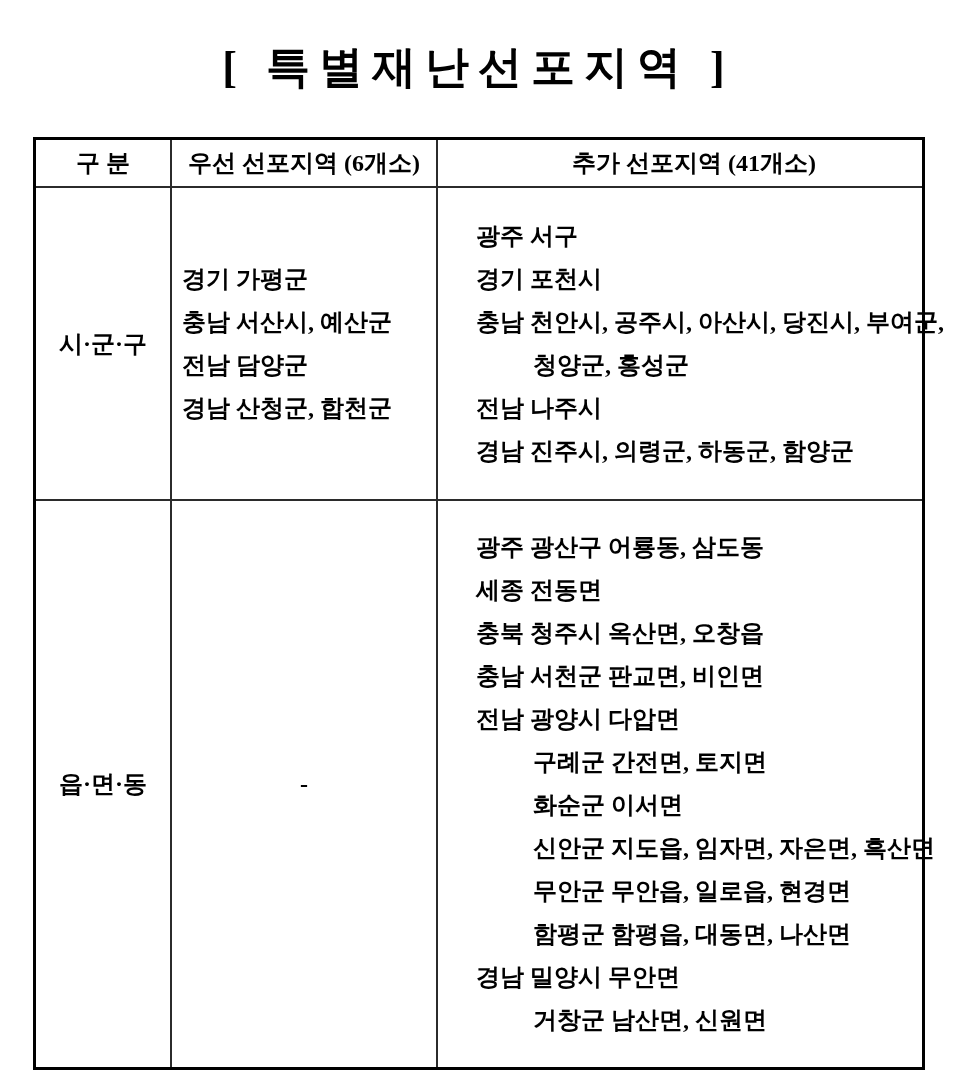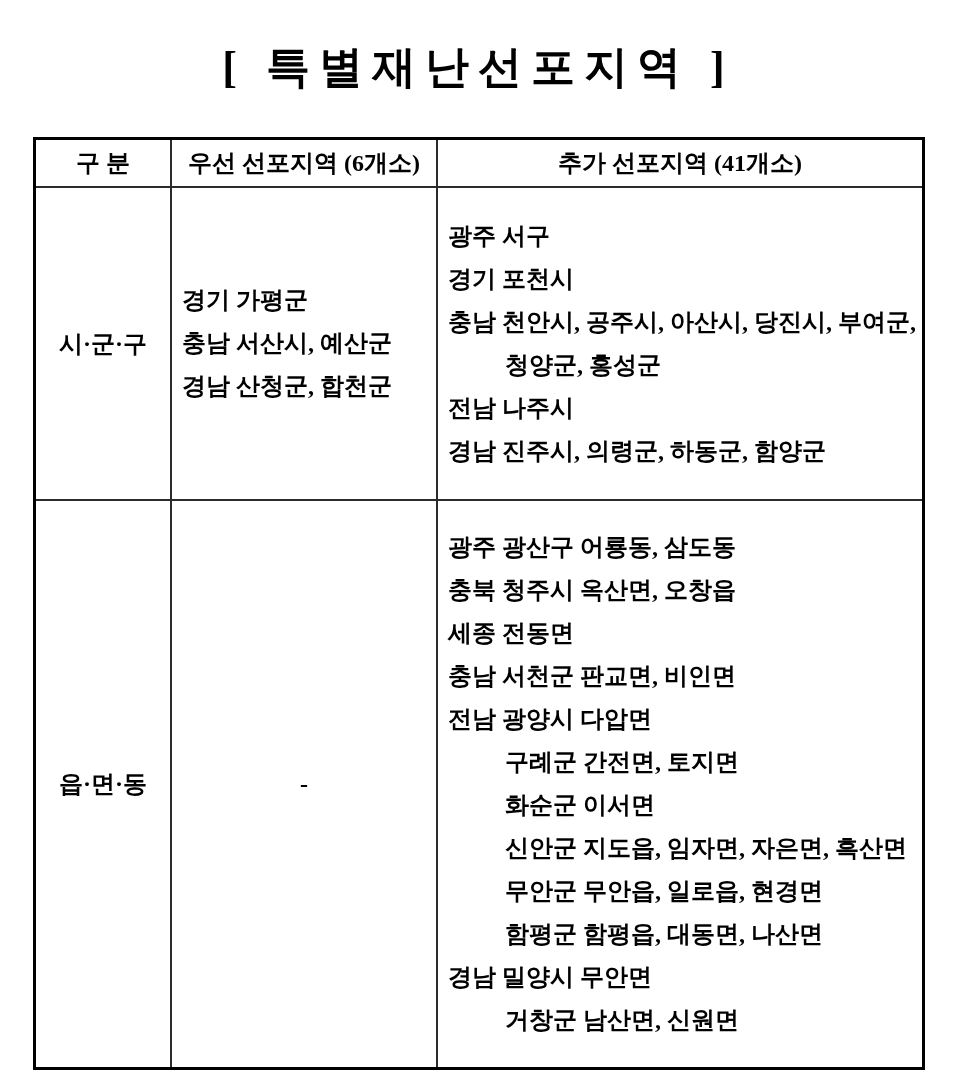--- a/index.html
+++ b/index.html
@@ -53,21 +53,21 @@
   .tcell {
     box-sizing: border-box;
     border-right: 2px solid #2b2b2b;
     border-bottom: 2px solid #2b2b2b;
     min-width: 0;
   }
   .tcell:last-child { border-right: none; }
   .trow:last-child .tcell { border-bottom: none; }
   .col-category { width: 136px; flex: none; }
   .col-priority { width: 266px; flex: none; }
-  .col-additional { flex: 1; }
+  .col-additional { flex: 1; padding-left: 28px; }
   .cell-center {
     display: flex;
     align-items: center;
     justify-content: center;
   }
   .header-text {
     font-size: 24px;
     font-weight: bold;
     text-align: center;
   }
@@ -117,20 +117,21 @@
       <div class="tcell col-category cell-center">
         <span class="category-text">시·군·구</span>
       </div>
       <div class="tcell col-priority">
         <div class="lines">
 
             <div class="area-line">경기 가평군</div>
 
             <div class="area-line">충남 서산시, 예산군</div>
 
+            <div class="area-line">전남 담양군</div>
 
             <div class="area-line">경남 산청군, 합천군</div>
           </div>
       </div>
       <div class="tcell col-additional">
         <div class="lines">
 
             <div class="area-line">광주 서구</div>
 
             <div class="area-line">경기 포천시</div>
@@ -155,23 +156,23 @@
         <div class="lines lines-centered">
 
             <div class="area-line">-</div>
           </div>
       </div>
       <div class="tcell col-additional">
         <div class="lines">
 
             <div class="area-line">광주 광산구 어룡동, 삼도동</div>
 
+            <div class="area-line">세종 전동면</div>
+
             <div class="area-line">충북 청주시 옥산면, 오창읍</div>
-
-            <div class="area-line">세종 전동면</div>
 
             <div class="area-line">충남 서천군 판교면, 비인면</div>
 
             <div class="area-line">전남 광양시 다압면</div>
 
             <div class="area-line indent">구례군 간전면, 토지면</div>
 
             <div class="area-line indent">화순군 이서면</div>
 
 

